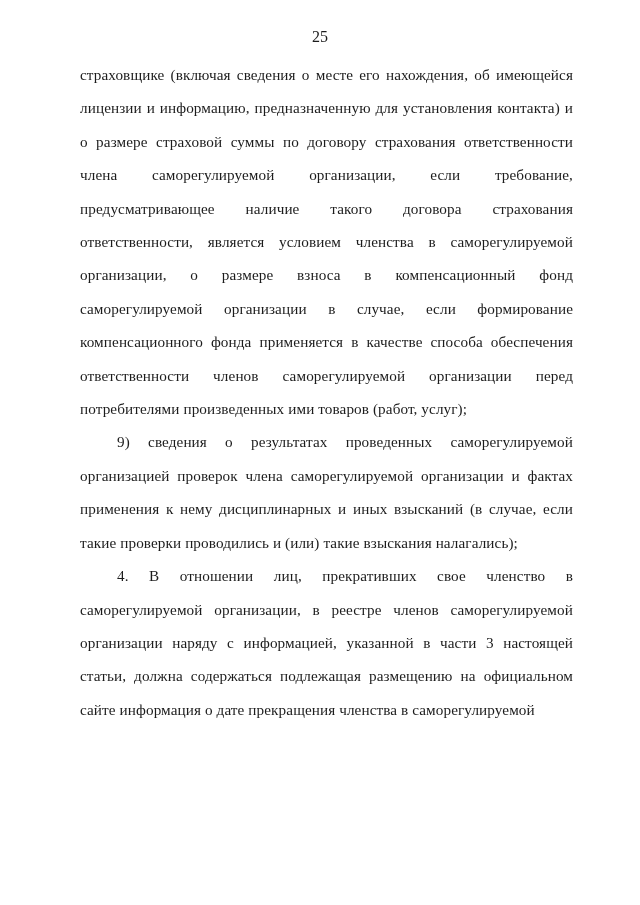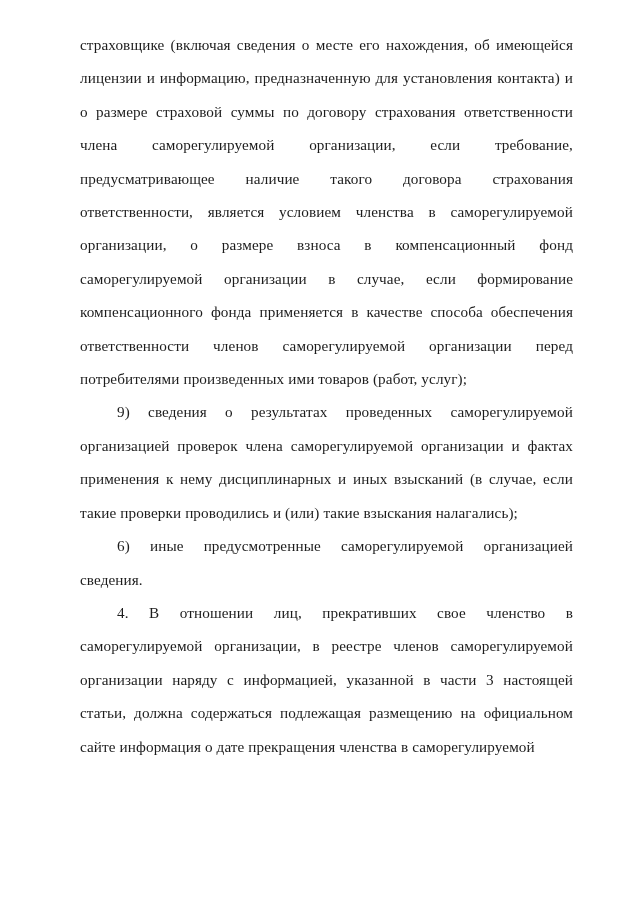--- a/index.html
+++ b/index.html
@@ -37,21 +37,21 @@
     letter-spacing: 0.1px;
   }
   .para.indent {
     text-indent: 37px;
   }
 </style>
 </head>
 <body>
 
 <div class="page">
+  <div class="page-number">25</div>
 
   <p class="para">страховщике (включая сведения о месте его нахождения, об имеющейся лицензии и информацию, предназначенную для установления контакта) и о размере страховой суммы по договору страхования ответственности члена саморегулируемой организации, если требование, предусматривающее наличие такого договора страхования ответственности, является условием членства в саморегулируемой организации, о размере взноса в компенсационный фонд саморегулируемой организации в случае, если формирование компенсационного фонда применяется в качестве способа обеспечения ответственности членов саморегулируемой организации перед потребителями произведенных ими товаров (работ, услуг);</p>
 
   <p class="para indent">9) сведения о результатах проведенных саморегулируемой организацией проверок члена саморегулируемой организации и фактах применения к нему дисциплинарных и иных взысканий (в случае, если такие проверки проводились и (или) такие взыскания налагались);</p>
 
-  <p class="para indent">6) иные предусмотренные саморегулируемой организацией сведения.</p>
 
   <p class="para indent">4. В отношении лиц, прекративших свое членство в саморегулируемой организации, в реестре членов саморегулируемой организации наряду с информацией, указанной в части 3 настоящей статьи, должна содержаться подлежащая размещению на официальном сайте информация о дате прекращения членства в саморегулируемой</p>
 </div>
 
 </body></html>

